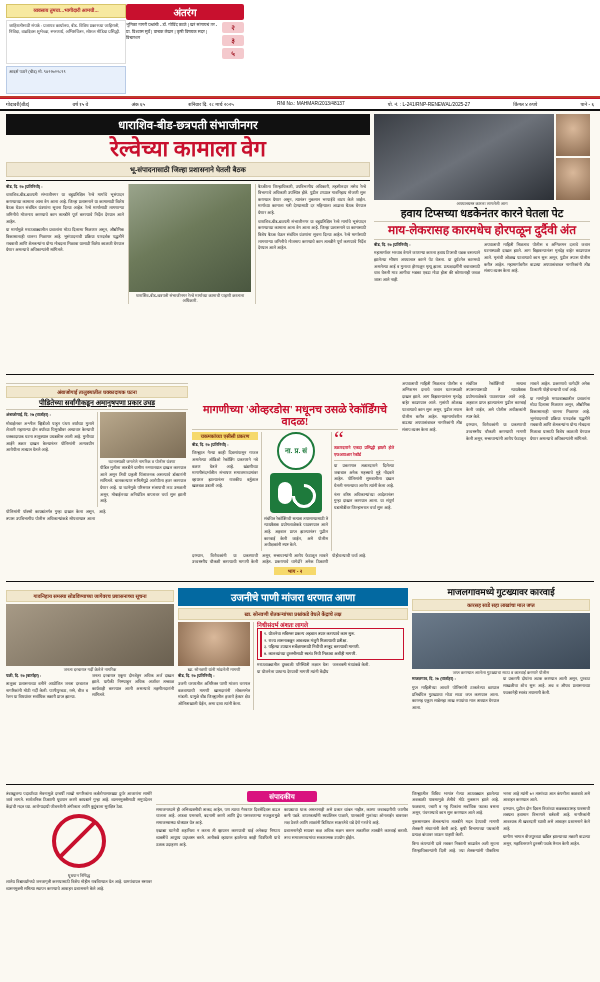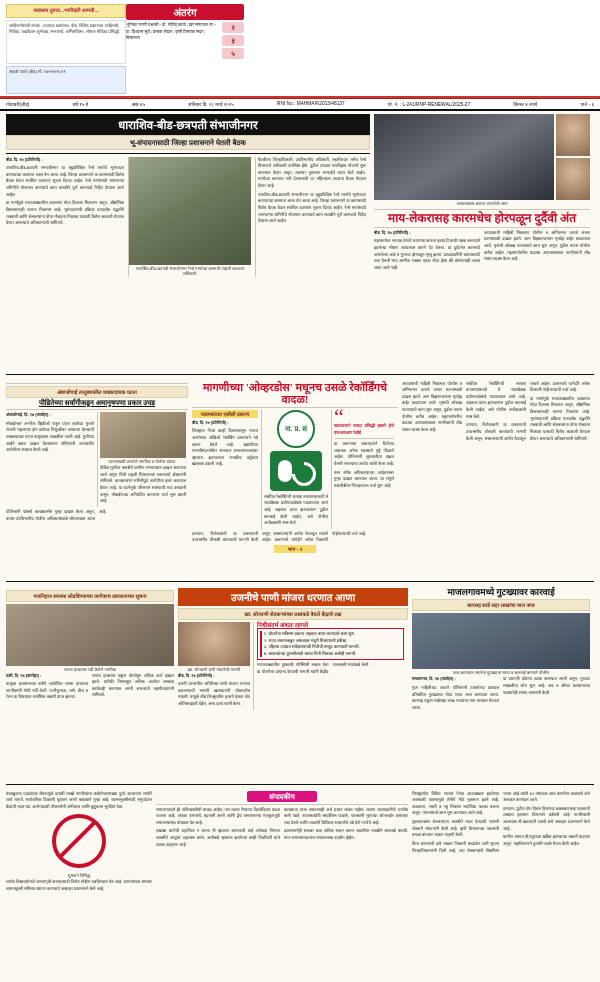--- a/index.html
+++ b/index.html
@@ -9,21 +9,21 @@
   .masthead{display:flex;align-items:stretch;border-bottom:2px solid #c0392b;padding:4px 6px 2px 6px;background:#fff;}
   .mh-left{width:120px;font-size:4.2px;line-height:1.5;color:#333;}
   .mh-left .ml-top{background:#f7e9a0;border:1px solid #d8c56a;color:#b1242b;font-weight:bold;font-size:5px;text-align:center;padding:2px 1px;margin-bottom:2px;}
   .mh-left .ml-body{border:1px solid #ddd;padding:2px;height:38px;overflow:hidden;}
   .mh-left .ml-bot{margin-top:2px;background:#e8f0fb;border:1px solid #b9cbe6;font-size:4.2px;padding:2px;height:22px;overflow:hidden;}
   .mh-center{flex:1;text-align:center;padding:0 4px;}
   .logo-badge{display:inline-block;width:34px;height:26px;background:#c8102e;color:#fff;font-size:6px;border-radius:3px;line-height:1.2;padding-top:3px;box-sizing:border-box;font-weight:bold;}
   .title{font-family:"Liberation Serif", serif;font-weight:bold;font-size:46px;line-height:0.95;color:#c8102e;letter-spacing:-1px;margin-top:-2px;}
   .sub-site{font-size:5.5px;color:#222;margin-top:1px;}
   .sub-mail{font-size:4.6px;color:#444;}
-  .mh-right{width:118px;font-family:Liberation Serif, serif;}
+  .mh-right{width:118px;}
   .ant-head{background:#c8102e;color:#fff;text-align:center;font-size:10px;font-weight:bold;padding:1px 0;border-radius:2px;}
   .ant-grid{display:flex;margin-top:2px;gap:2px;}
   .ant-txt{flex:1;font-size:4.3px;line-height:1.55;color:#333;}
   .ant-nums{width:22px;display:flex;flex-direction:column;gap:2px;}
   .ant-num{background:#f4c9cd;color:#a01724;font-size:7px;font-weight:bold;text-align:center;border-radius:2px;padding:1px 0;}
   
   .infobar{display:flex;justify-content:space-between;align-items:center;background:#fff;border-top:1px solid #c8102e;border-bottom:2px solid #111;font-size:4.8px;padding:2px 6px;color:#111;}
   .infobar span{white-space:nowrap;}
   
   .row{display:flex;gap:4px;padding:3px 6px 0 6px;box-sizing:border-box;}
@@ -40,21 +40,21 @@
   .photo.face{background:radial-gradient(circle at 50% 35%,#d9b89a,#8a6a4f);}
   .cap{font-size:4.2px;color:#333;text-align:center;padding:1px 0;}
   .txt{font-size:4.1px;line-height:1.62;color:#1a1a1a;text-align:justify;column-gap:4px;}
   .txt p{margin:0 0 2px 0;}
   .divider-v{border-left:1px solid #cdc6b4;}
   .hr{border-top:1px solid #111;margin:3px 0;}
   .hr-thin{border-top:1px solid #cdc6b4;margin:2px 0;}
   .sect-title{font-family:"Liberation Serif",serif;font-weight:bold;font-size:12px;color:#111;text-align:center;line-height:1.1;}
   .sect-title.red{color:#c8102e;}
   .sect-band{background:#c8102e;color:#fff;font-weight:bold;font-size:10px;text-align:center;padding:2px;font-family:"Liberation Serif",serif;}
-  .sect-band.dark{background:#c2410c;}
+  .sect-band.dark{background:#0369a1;}
   .kicker{font-size:5.2px;background:#f1e7cd;border:1px solid #ddd0a8;text-align:center;padding:1px;font-weight:bold;color:#7a2a12;}
   .quote-mark{color:#c8102e;font-size:22px;font-family:"Liberation Serif",serif;line-height:0.6;}
   .phone-badge{width:52px;height:40px;background:#1e7a3c;border-radius:4px;position:relative;margin:0 auto;}
   .phone-badge .mic{position:absolute;left:8px;top:9px;width:14px;height:22px;background:#fff;border-radius:7px;}
   .phone-badge .hs{position:absolute;right:6px;top:11px;width:18px;height:18px;border:3px solid #fff;border-radius:50%;border-left-color:transparent;transform:rotate(45deg);}
   .logo-circle{width:34px;height:34px;border-radius:50%;background:#fff;border:2px solid #1e7a3c;color:#1e7a3c;font-size:7px;font-weight:bold;display:flex;align-items:center;justify-content:center;margin:0 auto;}
   .redline{border-left:2px solid #c8102e;padding-left:2px;}
   .noticebox{border:1px solid #c8102e;padding:2px;font-size:4.1px;line-height:1.6;}
   .edit-band{background:#d9127f;color:#fff;font-size:7px;text-align:center;font-weight:bold;padding:1px 0;width:70px;margin:0 auto;border-radius:2px;}
   .edit-title{font-family:"Liberation Serif",serif;font-weight:bold;font-size:17px;color:#1b4fa0;text-align:center;margin:2px 0;}
@@ -94,20 +94,21 @@
     <span>RNI No.: MAHMAR/2013/48137</span>
     <span>पो. नं. : L-241/RNP-RENEWAL/2025-27</span>
     <span>किंमत ४ रुपये</span>
     <span>पाने - ६</span>
   </div>
 
   <div class="row" style="height:260px;">
 
     <div class="col" style="width:364px;">
       <div class="banner">धाराशिव-बीड-छत्रपती संभाजीनगर</div>
+      <div class="bigred">रेल्वेच्या कामाला वेग</div>
       <div class="subbar">भू-संपादनासाठी जिल्हा प्रशासनाने घेतली बैठक</div>
       <div class="hr"></div>
       <div style="display:flex;gap:4px;">
         <div style="width:118px;">
           <div class="txt">
             <p style="font-weight:bold;">बीड, दि. २७ (प्रतिनिधी) :</p>
             <p>धाराशिव-बीड-छत्रपती संभाजीनगर या बहुप्रतिक्षित रेल्वे मार्गाचे भूसंपादन करण्याच्या कामाला आता वेग आला आहे. जिल्हा प्रशासनाने या कामासाठी विशेष बैठक घेऊन संबंधित यंत्रणांना सूचना दिल्या आहेत. रेल्वे मार्गासाठी लागणाऱ्या जमिनीचे मोजमाप करण्याचे काम तातडीने पूर्ण करण्याचे निर्देश देण्यात आले आहेत.</p>
             <p>या मार्गामुळे मराठवाड्यातील प्रवाशांना मोठा दिलासा मिळणार असून, औद्योगिक विकासालाही चालना मिळणार आहे. भूसंपादनाची प्रक्रिया पारदर्शक पद्धतीने राबवावी आणि शेतकऱ्यांना योग्य मोबदला मिळावा यासाठी विशेष काळजी घेण्यात येणार असल्याचे अधिकाऱ्यांनी सांगितले.</p>
           </div>
         </div>
@@ -126,20 +127,21 @@
 
     <div class="col" style="width:216px;">
       <div style="display:flex;gap:2px;">
         <div class="photo car" style="flex:1;height:86px;"></div>
         <div style="width:34px;">
           <div class="photo face" style="height:42px;"></div>
           <div class="photo face" style="height:42px;margin-top:2px;"></div>
         </div>
       </div>
       <div class="cap">अपघातग्रस्त कारला लागलेली आग</div>
+      <div class="sect-title" style="font-size:11px;">हवाय टिप्सच्या धडकेनंतर कारने घेतला पेट</div>
       <div class="hr-thin"></div>
       <div class="sect-title red" style="font-size:12px;">माय-लेकरासह कारमधेच होरपळून दुर्दैवी अंत</div>
       <div class="hr-thin"></div>
       <div class="txt" style="column-count:2;">
         <p style="font-weight:bold;">बीड, दि. २७ (प्रतिनिधी) :</p>
         <p>महामार्गावर भरधाव वेगाने जाणाऱ्या कारला हवाय टिप्सची धडक बसल्याने झालेल्या भीषण अपघातात कारने पेट घेतला. या दुर्घटनेत कारमध्ये असलेल्या आई व मुलाचा होरपळून मृत्यू झाला. प्रत्यक्षदर्शींनी बचावासाठी धाव घेतली मात्र आगीचा भडका एवढा मोठा होता की कोणालाही जवळ जाता आले नाही.</p>
         <p>अपघाताची माहिती मिळताच पोलीस व अग्निशमन दलाचे जवान घटनास्थळी दाखल झाले. आग विझवल्यानंतर मृतदेह बाहेर काढण्यात आले. मृतांची ओळख पटवण्याचे काम सुरू असून, पुढील तपास पोलीस करीत आहेत. महामार्गावरील वाढत्या अपघातांबाबत नागरिकांनी तीव्र संताप व्यक्त केला आहे.</p>
       </div>
     </div>
   </div>
@@ -168,21 +170,21 @@
           <div class="txt" style="padding-left:2px;">
             <p>पीडित मुलीला तातडीने ग्रामीण रुग्णालयात दाखल करण्यात आले असून तिची प्रकृती चिंताजनक असल्याचे डॉक्टरांनी सांगितले. बालकल्याण समितीपुढे आरोपीला हजर करण्यात येणार आहे. या घटनेमुळे परिसरात संतापाची लाट उसळली असून, मोबाईलच्या अनियंत्रित वापरावर चर्चा सुरू झाली आहे.</p>
           </div>
         </div>
       </div>
       <div class="txt" style="column-count:2;margin-top:2px;">
         <p>पोलिसांनी पॉक्सो कायद्यांतर्गत गुन्हा दाखल केला असून, तपास उपविभागीय पोलीस अधिकाऱ्यांकडे सोपवण्यात आला आहे.</p>
       </div>
     </div>
 
-    <div class="col" style="width:206px;">
+    <div class="col" style="width:206px;margin-top:22px;">
       <div class="sect-title red" style="font-size:11px;">मागणीच्या 'ओव्हरडोस' मधूनच उसळे रेकॉर्डिंगचे वादळ!</div>
       <div class="hr-thin"></div>
       <div style="display:flex;gap:3px;">
         <div style="width:66px;">
           <div class="yellow-band">चकमकांच्या एसीसी प्रकरण</div>
           <div class="txt" style="margin-top:2px;">
             <p style="font-weight:bold;">बीड, दि. २७ (प्रतिनिधी) :</p>
             <p>जिल्ह्यात गेल्या काही दिवसांपासून गाजत असलेल्या ऑडिओ रेकॉर्डिंग प्रकरणाने नवे वळण घेतले आहे. खंडणीच्या मागणीसंदर्भातील संभाषण समाजमाध्यमांवर व्हायरल झाल्यानंतर राजकीय वर्तुळात खळबळ उडाली आहे.</p>
           </div>
         </div>

